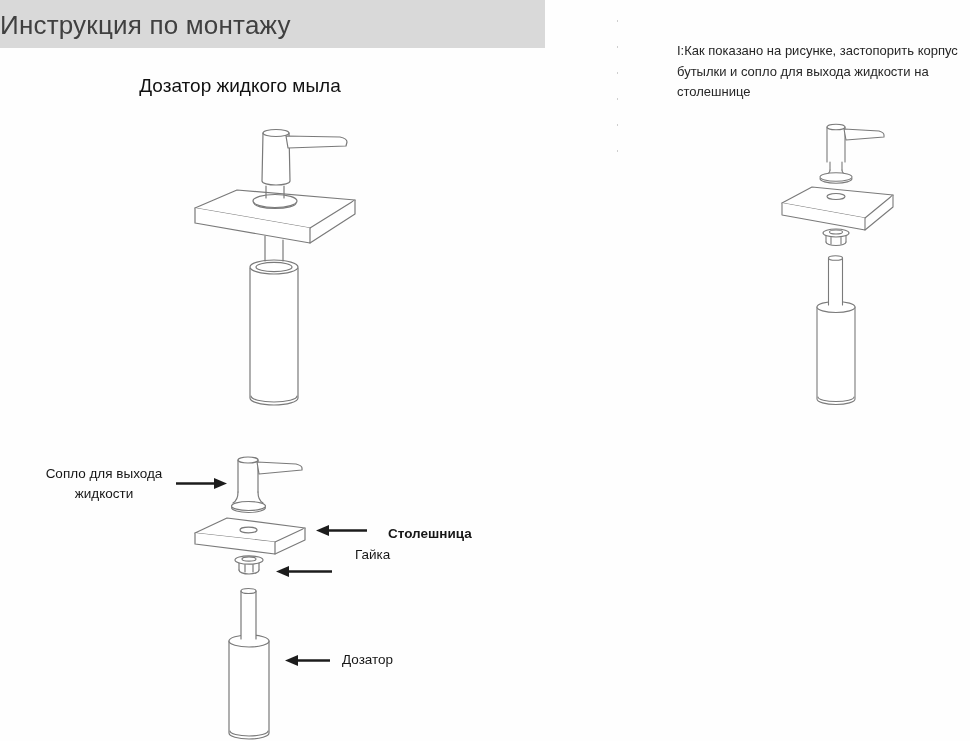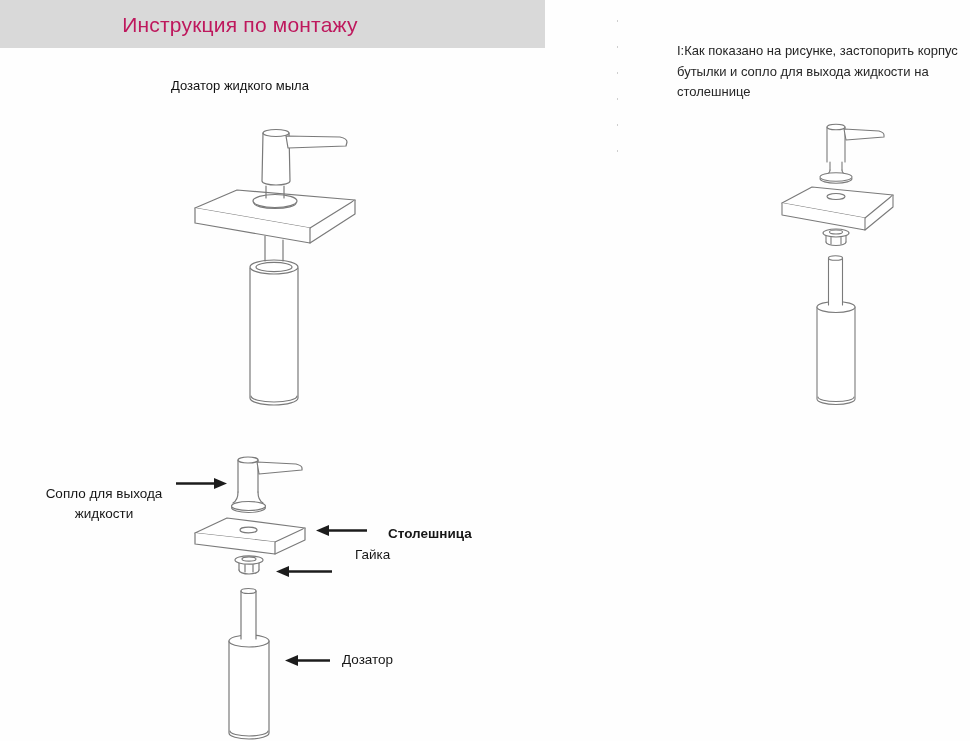--- a/index.html
+++ b/index.html
@@ -10,40 +10,40 @@
     overflow:hidden;
     font-family:"Liberation Sans", sans-serif;
     color:#1f1f1f;
   }
   .header-bar{
     position:absolute;left:0;top:0;width:545px;height:48px;
     background:#d9d9d9;
   }
   .header-title{
     position:absolute;left:0;top:13px;width:480px;
-    text-align:center;
-    font-size:21px;line-height:24px;color:#be185d;
+    text-align:left;
+    font-size:26px;line-height:24px;color:#404040;
     letter-spacing:.2px;
   }
   .product-title{
     position:absolute;left:0;top:75px;width:480px;
     text-align:center;
-    font-size:13px;line-height:22px;color:#111;
+    font-size:19px;line-height:22px;color:#111;
   }
   .step-text{
     position:absolute;left:677px;top:41px;width:300px;
     font-size:13px;line-height:20.5px;color:#262626;
   }
   .part-label{
     position:absolute;
     font-size:13.5px;line-height:20px;color:#171717;
     white-space:nowrap;
   }
   .part-label.wrap{white-space:normal;text-align:center;}
-  .lbl-nozzle{left:39px;top:464px;width:130px;margin-top:20px;}
+  .lbl-nozzle{left:39px;top:464px;width:130px;}
   .lbl-countertop{left:388px;top:524px;font-weight:bold;}
   .lbl-nut{left:355px;top:545px;}
   .lbl-bottle{left:342px;top:650px;}
   svg.drawing{position:absolute;}
   svg.arrow{position:absolute;}
   .col-divider{
     position:absolute;left:617px;top:20px;width:1px;height:142px;
     background:repeating-linear-gradient(to bottom,#cfcfcf 0 2px,transparent 2px 26px);
   }
 </style>

